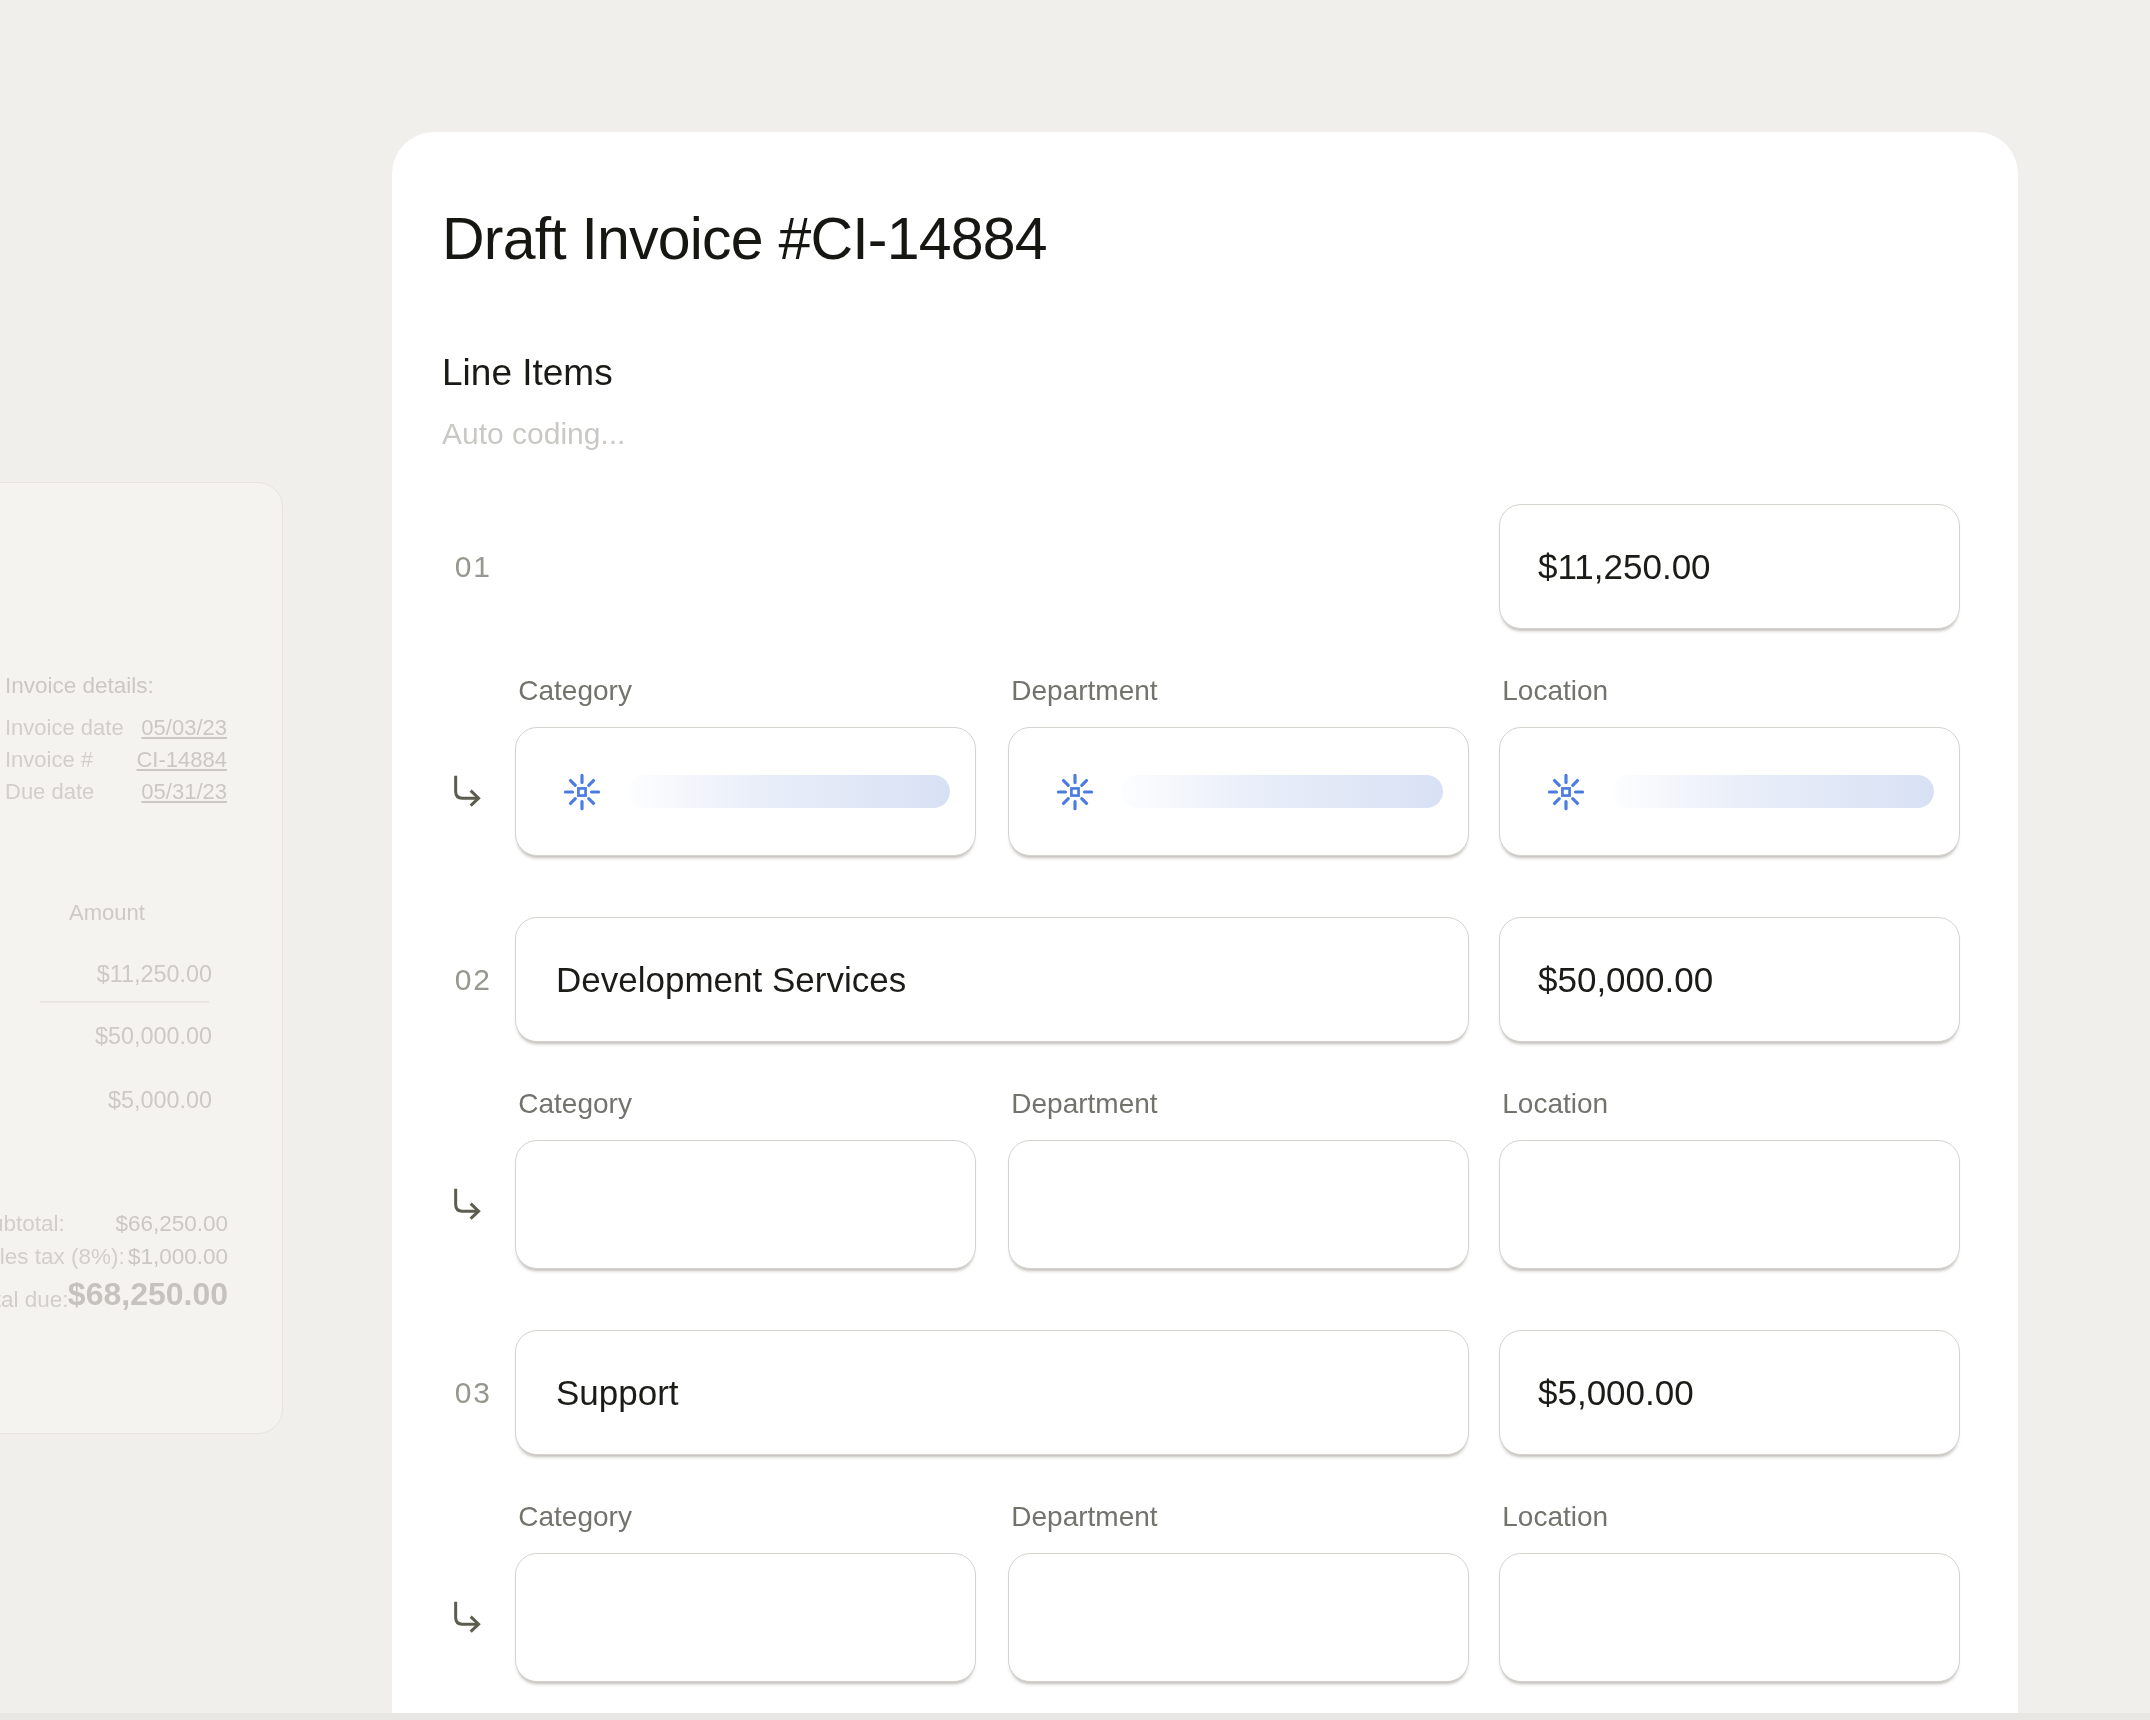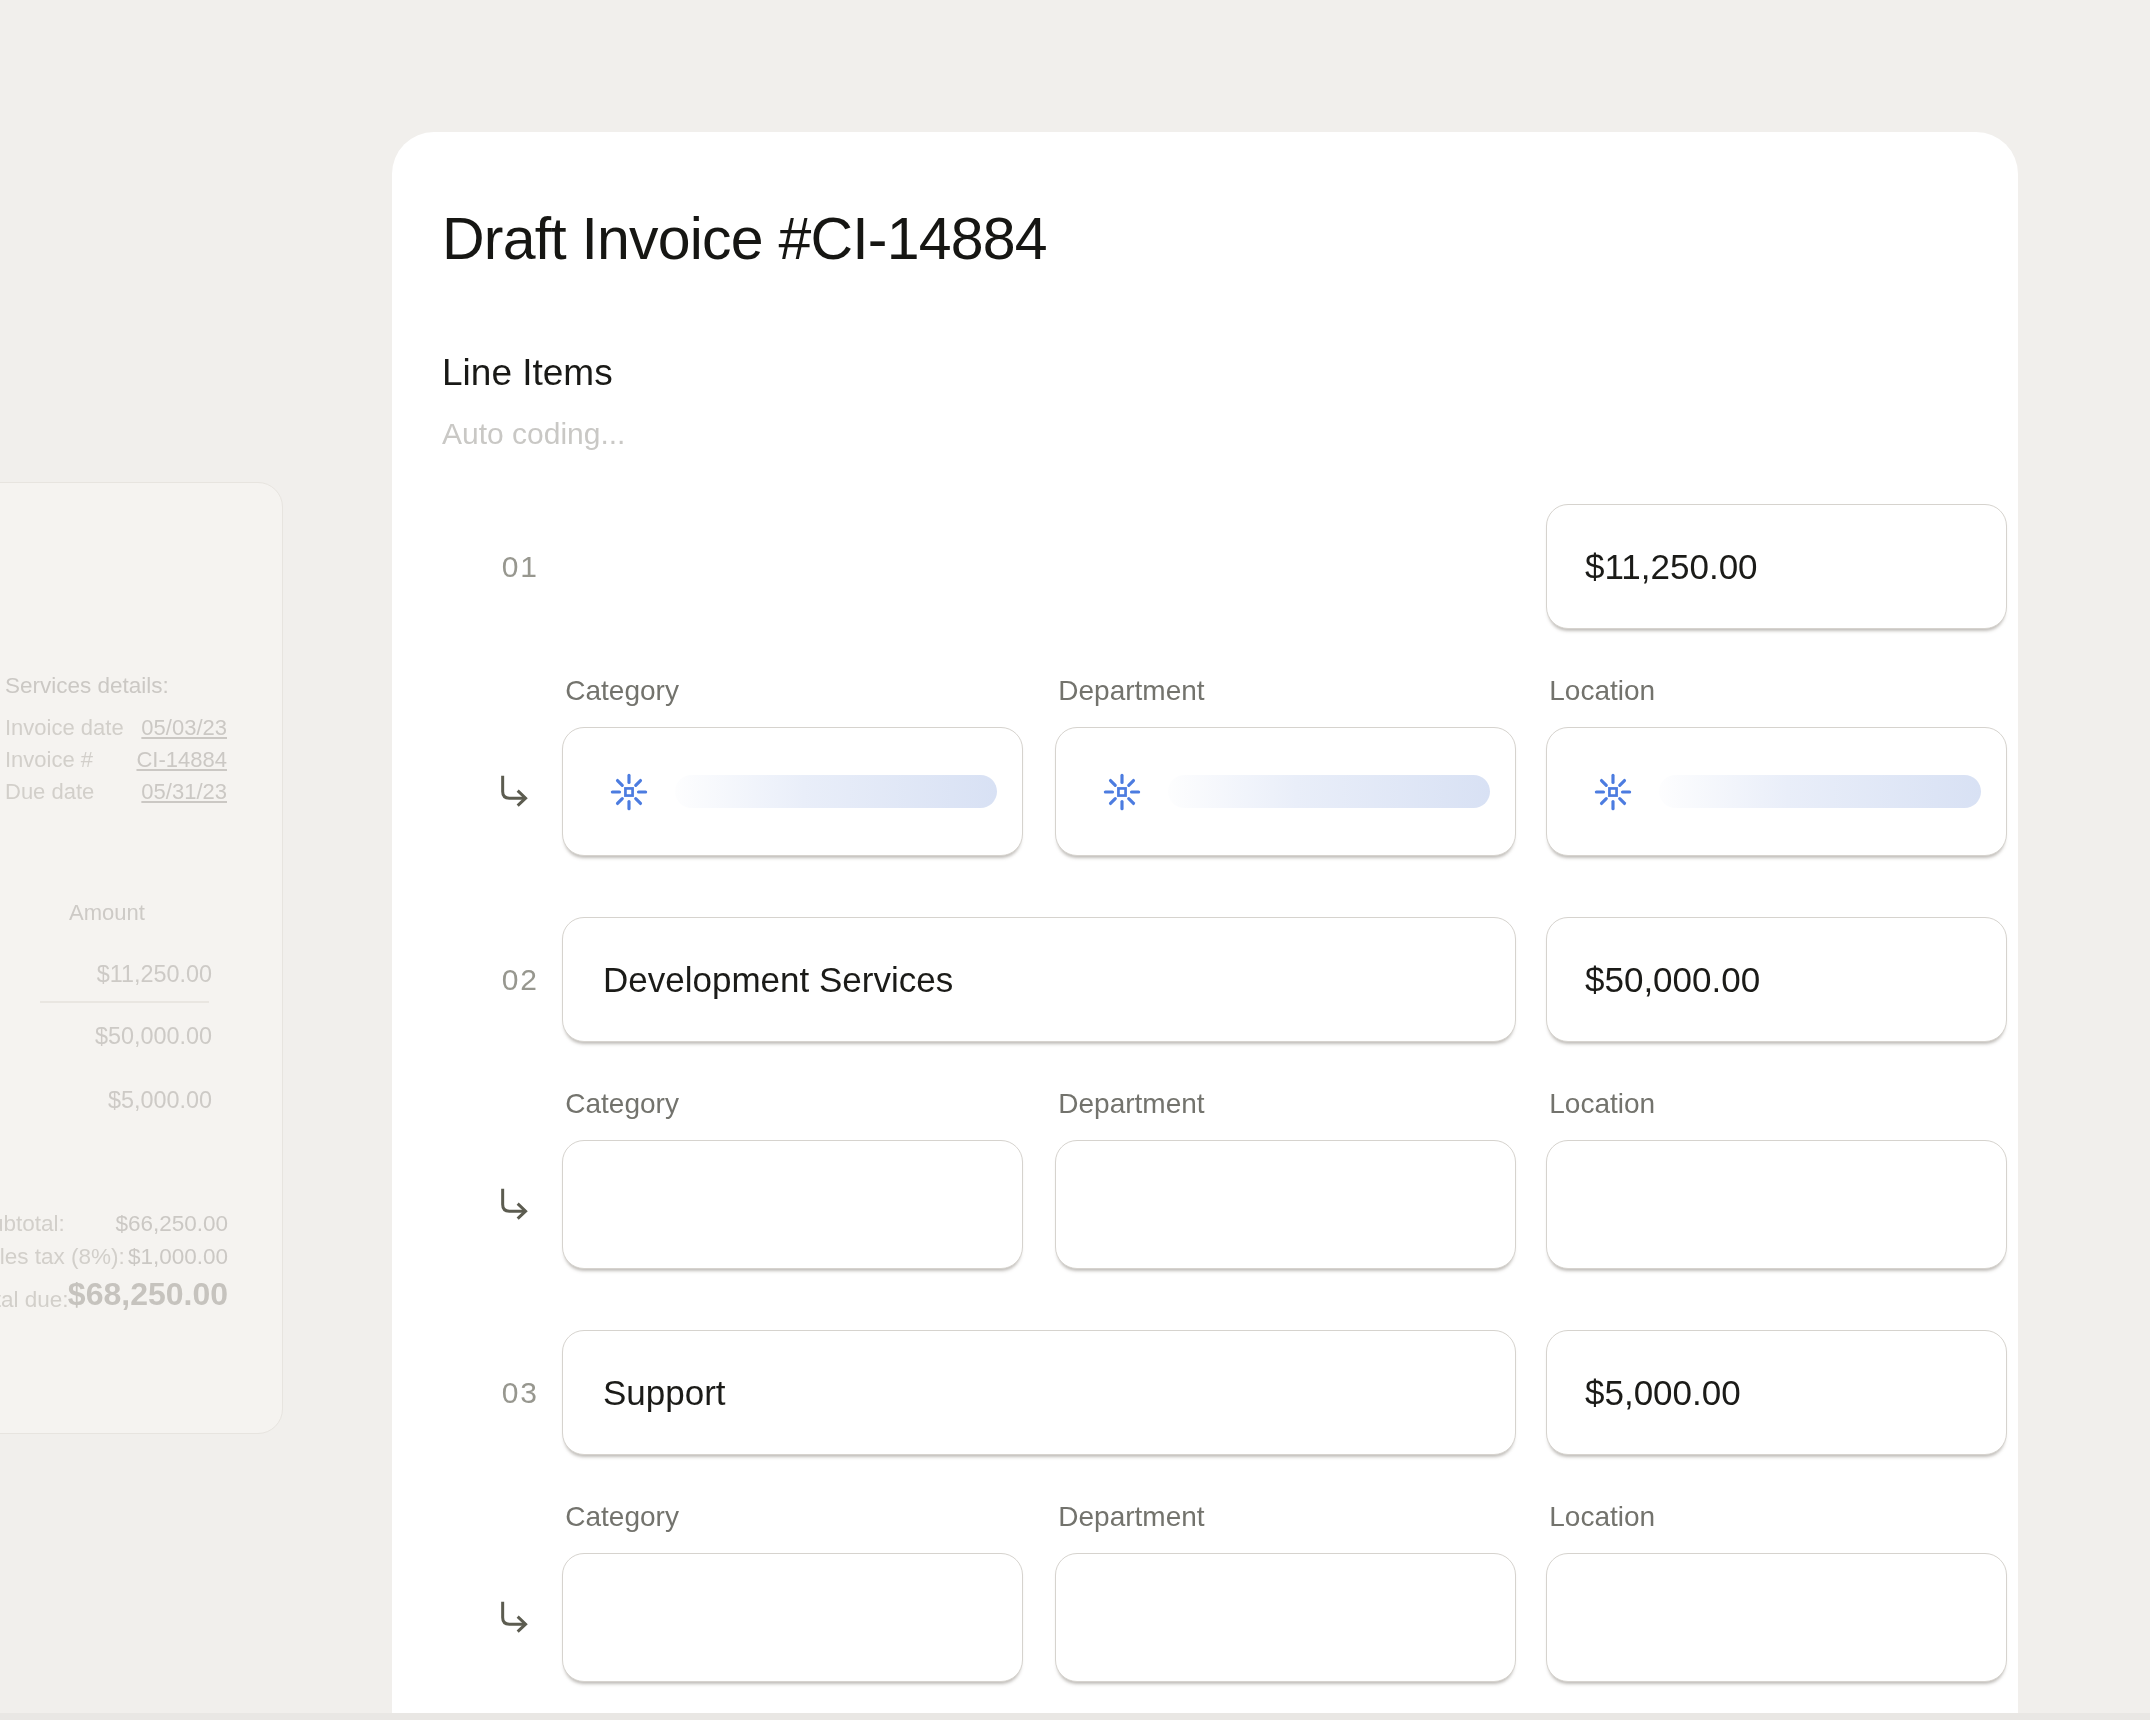--- a/index.html
+++ b/index.html
@@ -38,21 +38,21 @@
   }
   .page-title {
     margin:72px 0 0 50px; font-size:59px; font-weight:500; letter-spacing:-0.8px;
     color:#161613; line-height:1.2;
   }
   .section-heading {
     margin:77px 0 0 50px; font-size:37px; font-weight:500; color:#191916; line-height:1.15;
   }
   .autocoding { margin:22px 0 0 50px; font-size:30px; color:#c9c8c5; line-height:1.2; }
 
-  .rows { margin-top:52px;padding-left:47px; }
+  .rows { margin-top:52px; }
   .grid {
     display:grid; grid-template-columns:123px 461px 32px 461px 30px 461px;
     align-items:center;
   }
   .item-top { height:125px; }
   .item-num {
     grid-column:1; justify-self:end; margin-right:23.4px;
     font-size:30px; color:#97978f; letter-spacing:1.7px;
   }
   .box {
@@ -85,21 +85,21 @@
   .bottom-strip {
     position:absolute; left:0; bottom:0; width:2151px; height:8.3px; background:#e9e7e4;
   }
 </style>
 </head>
 <body>
 
 <div id="canvas">
 
   <aside class="preview-card">
-    <div class="pv-heading">Services details:</div>
+    <div class="pv-heading">Invoice details:</div>
 
     <span class="pv-label det pv-d0">Invoice date</span>
     <span class="pv-value det pv-d0">05/03/23</span>
     <span class="pv-label det pv-d1">Invoice #</span>
     <span class="pv-value det pv-d1">CI-14884</span>
     <span class="pv-label det pv-d2">Due date</span>
     <span class="pv-value det pv-d2">05/31/23</span>
 
     <div class="pv-amount-header">Amount</div>
     <div class="pv-amount pv-a0">$11,250.00</div>

